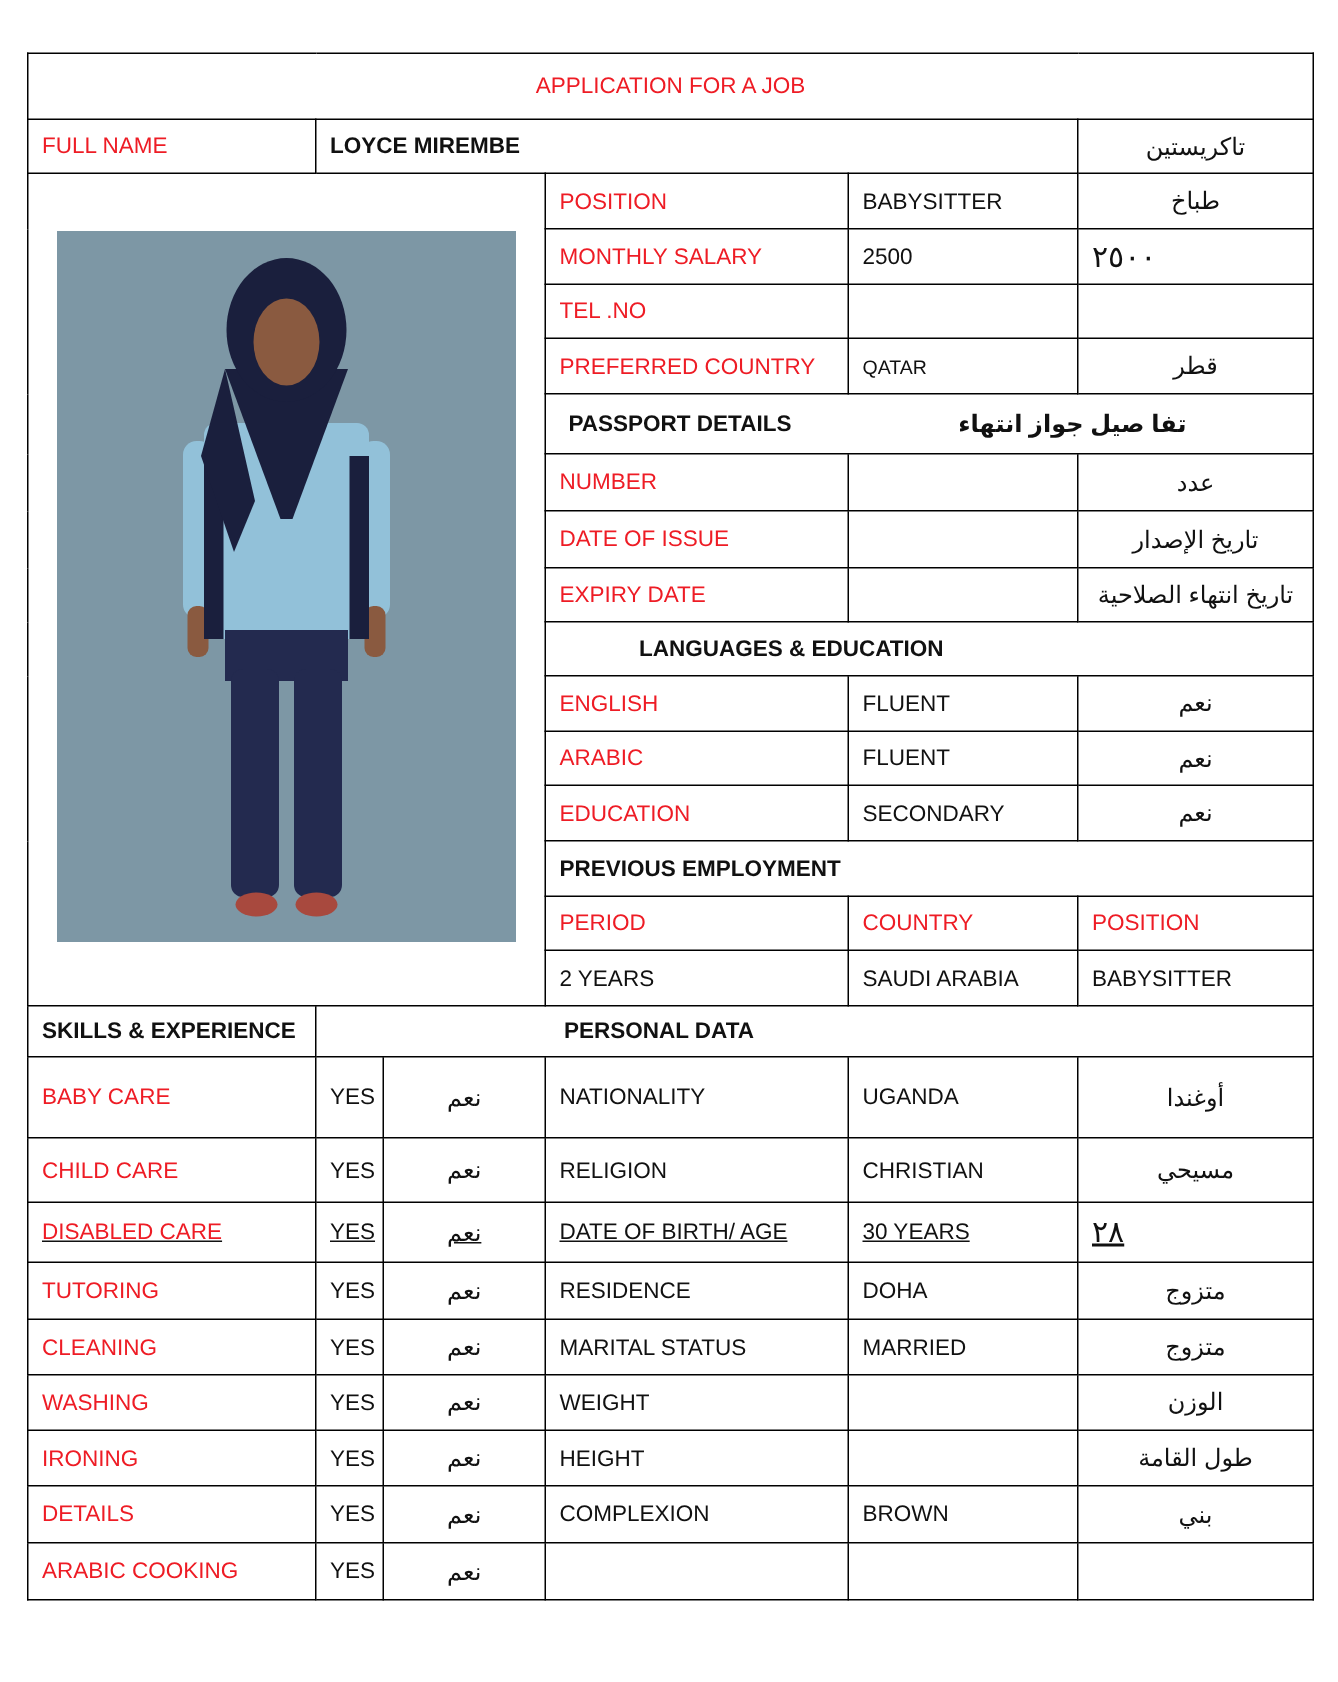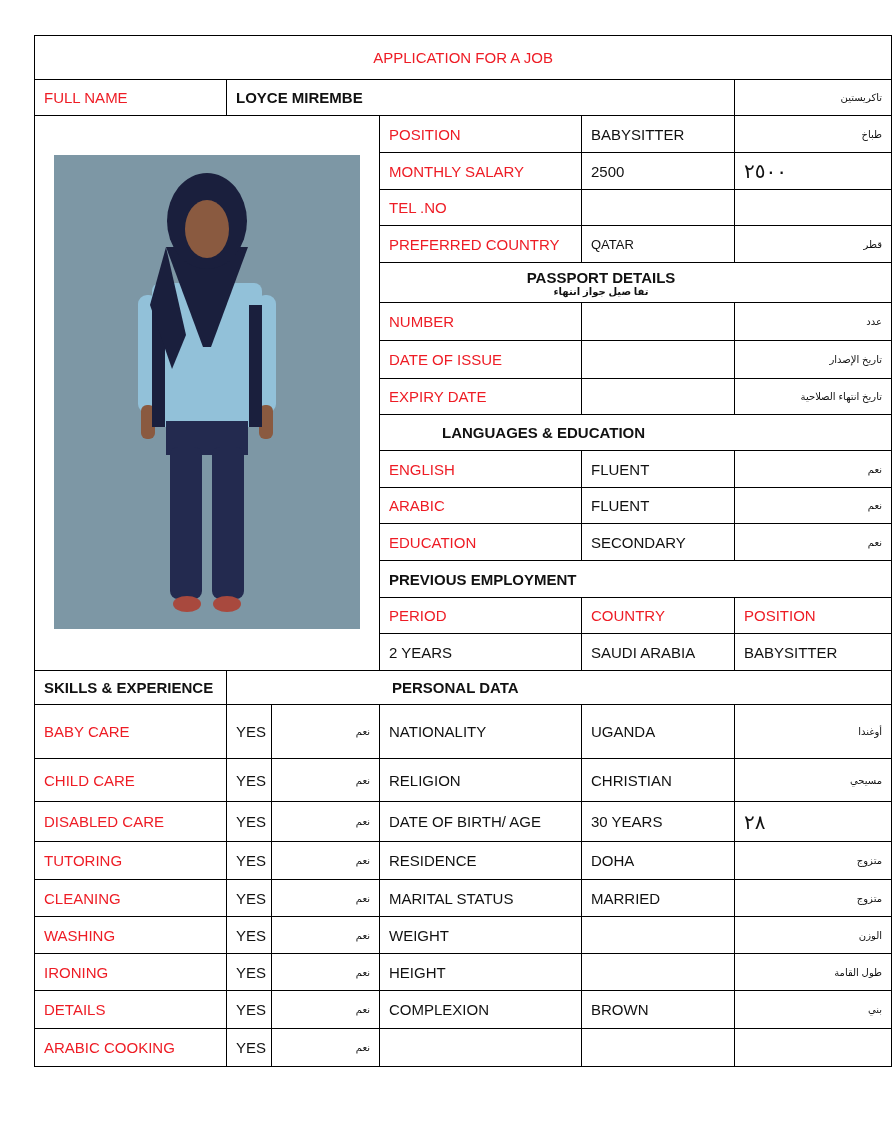--- a/index.html
+++ b/index.html
@@ -1,28 +1,28 @@
 <!DOCTYPE html>
 <html><head>
 <meta charset="utf-8">
 <style>
   html,body{margin:0;padding:0;background:#ffffff;}
   body{width:892px;height:1121px;position:relative;font-family:"Liberation Sans","DejaVu Sans",sans-serif;color:#111;}
-  .sheet{position:absolute;left:34px;top:35px;width:857px;}
+  .sheet{position:absolute;left:18px;top:35px;width:857px;}
   table{border-collapse:collapse;width:857px;table-layout:fixed;}
   td{border:1.5px solid #000;padding:0 9px;font-size:15px;vertical-align:middle;overflow:hidden;white-space:nowrap;}
   .red{color:#ee1c25;}
   .bold{font-weight:bold;}
   .center{text-align:center;}
-  .ar{direction:rtl;text-align:right;font-size:10px;}
+  .ar{direction:rtl;text-align:center;font-size:16px;}
   .ar-left{direction:rtl;text-align:left;font-size:20px;}
   tr.h44{height:44px;} tr.h40{height:40px;} tr.h39{height:54px;} tr.h38{height:38px;}
-  tr.h37{height:37px;} tr.h36{height:36px;} tr.h34{height:34px;} tr.h43{height:43px;} tr.h45{height:40px;}
+  tr.h37{height:37px;} tr.h36{height:36px;} tr.h34{height:34px;} tr.h43{height:43px;} tr.h45{height:40px;text-decoration:underline;}
   .photo-cell{text-align:center;vertical-align:middle;padding:0;}
-  .split{display:flex;justify-content:space-between;align-items:center;padding-right:84px;flex-direction:column;}
+  .split{display:flex;justify-content:space-between;align-items:center;padding-right:84px;}
   .indent-lang{padding-left:62px;}
   .indent-personal{padding-left:165px;}
 </style>
 </head>
 <body>
 
 <div class="sheet">
 <table>
 <colgroup>
 <col style="width:192px">

